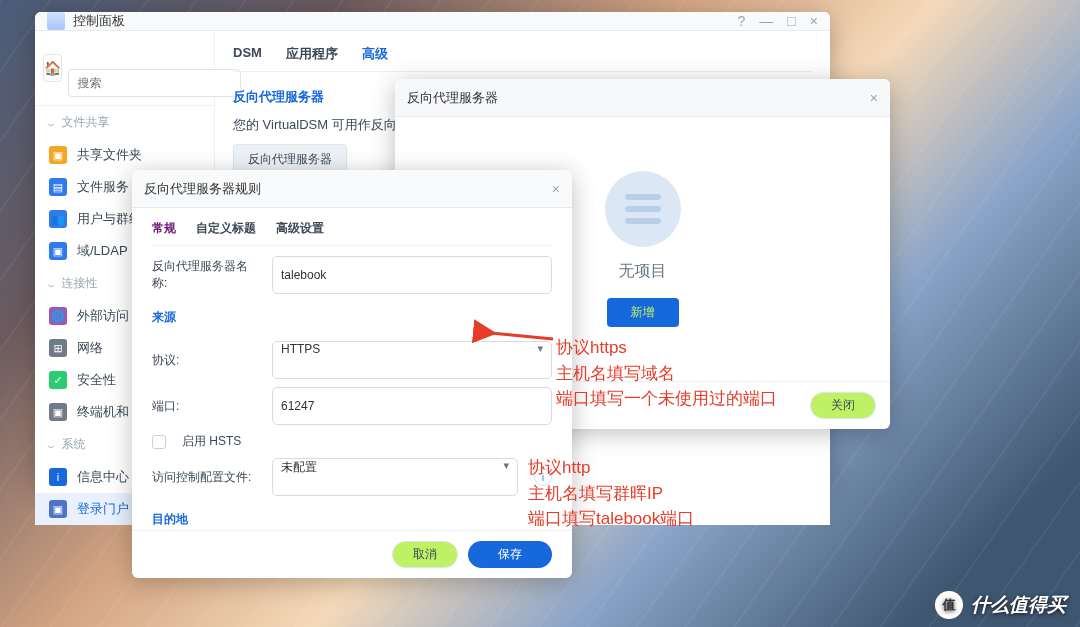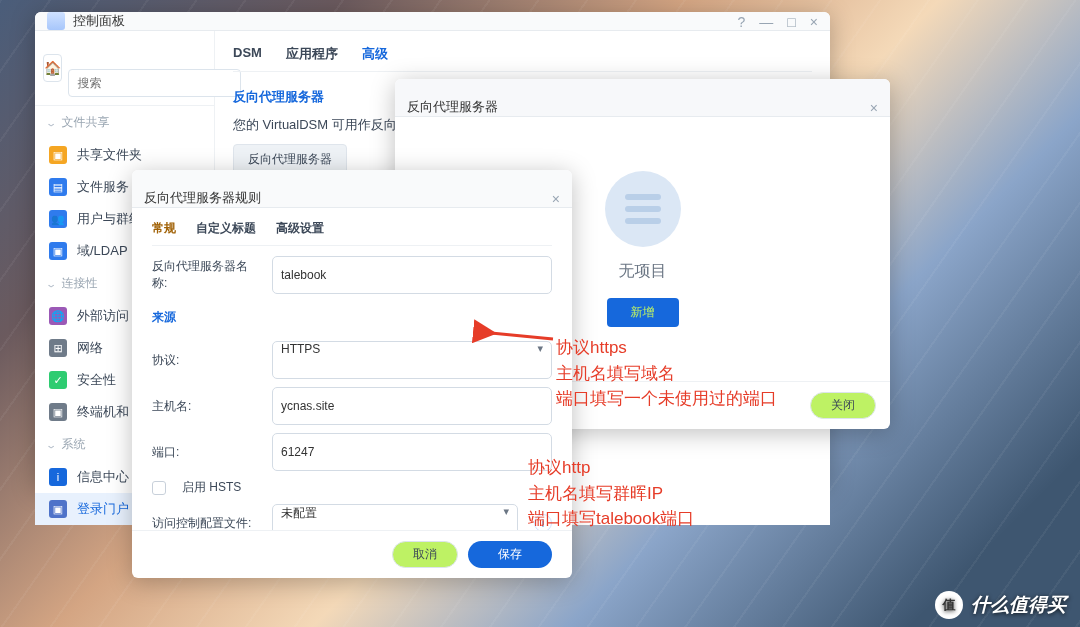--- a/index.html
+++ b/index.html
@@ -1,21 +1,21 @@
 <!DOCTYPE html>
 <html><head>
 <meta charset="utf-8">
 <style>
 * { margin:0; padding:0; box-sizing:border-box; font-family:"Microsoft YaHei","PingFang SC",Arial,sans-serif; }
 body { width:1080px; height:627px; overflow:hidden; position:relative;
   background:linear-gradient(135deg,#4a5d7a 0%,#6b5a5e 20%,#d4a583 40%,#f4d9b8 55%,#8ba5c9 70%,#3e5670 90%); }
 .bg-lines { position:absolute; inset:0;
   background:repeating-linear-gradient(125deg,rgba(255,255,255,.05) 0 2px,transparent 2px 40px); }
 .window { position:absolute; background:#fff; border-radius:6px; box-shadow:0 4px 24px rgba(0,0,0,.25); }
-.titlebar { display:flex; align-items:flex-end; height:38px; padding:0 12px; background:#f9fafb;
+.titlebar { display:flex; align-items:center; height:38px; padding:0 12px; background:#f9fafb;
   border-bottom:1px solid #e7ebef; border-radius:6px 6px 0 0; color:#333; font-size:13px; }
 .titlebar .title-icon { width:18px; height:18px; background:linear-gradient(#cfe1ff,#a7c6fb);
   border-radius:3px; margin-right:8px; }
 .titlebar .spacer { flex:1; }
 .win-btn { color:#98a5b3; font-size:14px; margin-left:14px; cursor:pointer; }
 
 
 .cp { left:35px; top:12px; width:795px; height:476px; display:flex; flex-direction:column; }
 .cp-body { flex:1; display:flex; background:#fff; }
 .sidebar { width:180px; border-right:1px solid #eef1f4; }
@@ -53,21 +53,21 @@
   font-size:12px;cursor:pointer}
 .dlg-foot{padding:10px 14px;text-align:right;border-top:1px solid #eef1f4}
 .plain-btn{background:#bef264;border:1px solid #dce4ec;border-radius:14px;padding:4px 20px;
   font-size:12px;cursor:pointer;color:#3c4858}
 
 
 .rules { left:132px; top:170px; width:440px; height:408px; display:flex; flex-direction:column; }
 .rules-body{flex:1;padding:12px 20px;font-size:12px;color:#3c4858;overflow:auto}
 .rules-tabs{display:flex;gap:20px;border-bottom:1px solid #eef1f4;padding-bottom:8px;margin-bottom:10px}
 .rules-tabs span{cursor:pointer;color:#3c4858;font-weight:600}
-.rules-tabs span.active{color:#a16207}
+.rules-tabs span.active{color:#701a75}
 .form-row{display:flex;align-items:center;margin:8px 0;gap:10px}
 .form-row label{width:110px;color:#3c4858;flex-shrink:0}
 .form-row .control{flex:1}
 .txt,.sel{width:100%;height:38px;border:1px solid #d3dbe4;border-radius:5px;padding:0 8px;
   font-size:12px;background:#fff;color:#333}
 .sel{display:flex;align-items:flex-start;justify-content:space-between}
 .sel::after{content:"▾";color:#6b7684;font-size:11px}
 .chk{width:14px;height:14px;border:1px solid #c8d0da;border-radius:3px;display:inline-block;
   margin-right:6px;vertical-align:-2px}
 .info-i{width:18px;height:18px;border:1px solid #cfe1ff;border-radius:50%;color:#4a90e2;
@@ -204,24 +204,20 @@
       <div class="control"><input class="txt" value="talebook" style=""></div>
       </div>
     <div class="sect">来源</div>
     <div class="form-row">
         <label>协议:</label>
       <div class="control sel">
           <span>HTTPS</span>
         </div>
       </div>
     <div class="form-row">
-        <label>主机名:</label>
-      <div class="control"><input class="txt" value="ycnas.site" style=""></div>
-      </div>
-    <div class="form-row">
         <label>端口:</label>
       <div class="control"><input class="txt" value="61247" style=""></div>
       </div>
     <div class="form-row" style="margin-left:0">
       <span class="chk"></span>
       <span>启用 HSTS</span>
       </div>
     <div class="form-row">
         <label>访问控制配置文件:</label>
       <div class="control sel">

